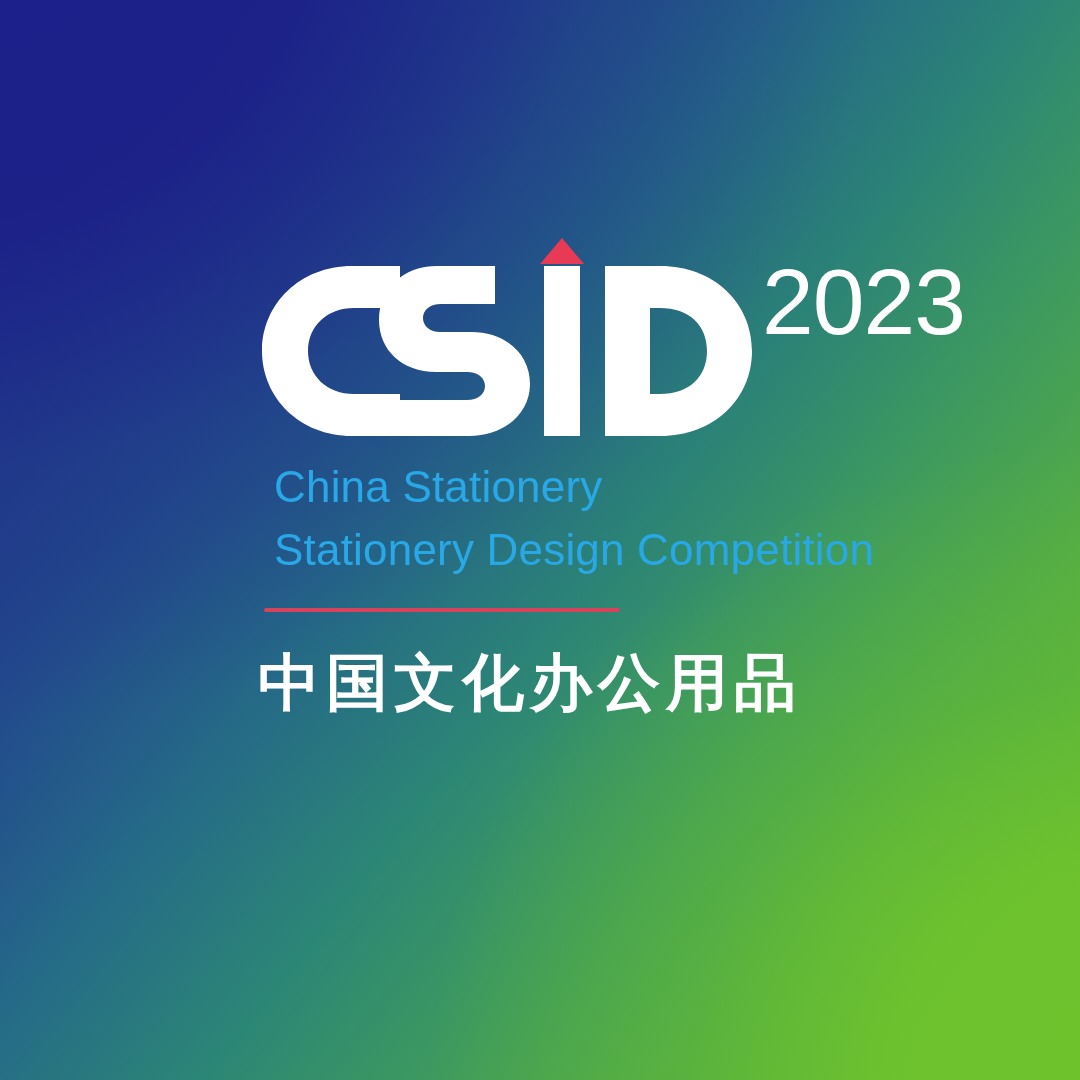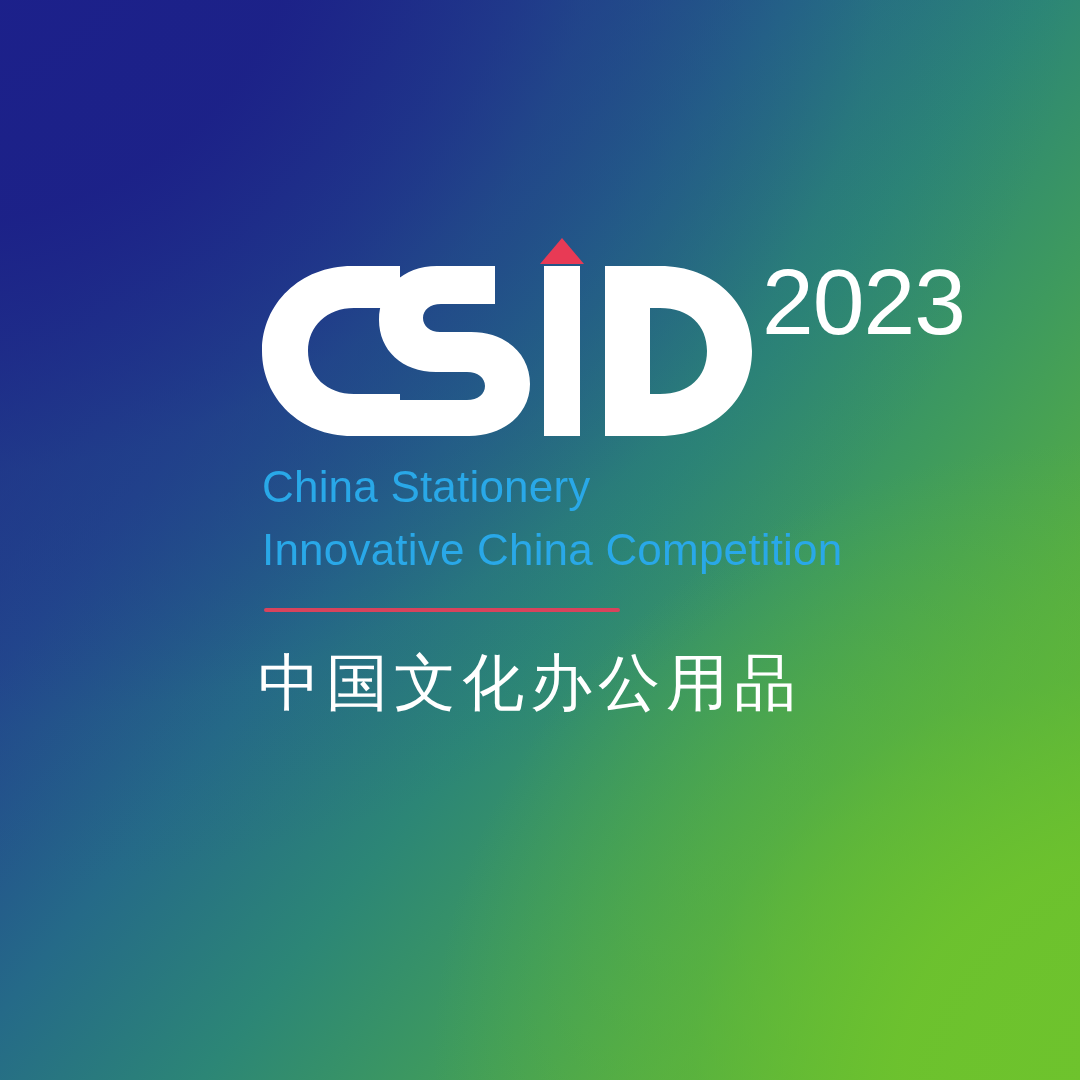--- a/index.html
+++ b/index.html
@@ -45,41 +45,41 @@
     position: absolute;
     left: 262px;
     top: 455px;
     color: #29a8e8;
     font-size: 44px;
     font-weight: 400;
     line-height: 63px;
     letter-spacing: 0.2px;
     white-space: nowrap;
   }
-  .english .en-line { display: block; }
+  .english .en-line { display: block; margin-left: 12px; }
 
   
   .divider {
     position: absolute;
     left: 264px;
     top: 608px;
     width: 356px;
     height: 4px;
     background: #d8435c;
     border-radius: 2px;
   }
 
   
   .chinese {
     position: absolute;
     left: 258px;
     top: 640px;
     color: #ffffff;
     font-size: 62px;
-    font-weight: 400;
+    font-weight: 700;
     line-height: 86px;
     letter-spacing: 6px;
     white-space: nowrap;
   }
   .chinese .cn-line { display: block; }
 </style>
 </head>
 <body>
 
 <div id="poster">
@@ -134,21 +134,21 @@
                C 445 141 427 158 398 158
                L 388 158
                Z"></path>
 
       <text x="500" y="98" fill="#ffffff" font-family="'Liberation Sans', sans-serif" font-size="93" font-weight="300" letter-spacing="-1">2023</text>
     </svg>
   </div>
 
   <div class="english">
     <span class="en-line">China Stationery</span>
-    <span class="en-line">Innovative China Competition</span>
+    <span class="en-line">Stationery Design Competition</span>
   </div>
 
   <div class="divider"></div>
 
   <div class="chinese">
     <span class="cn-line">中国文化办公用品</span>
   </div>
 
 </div>
 

